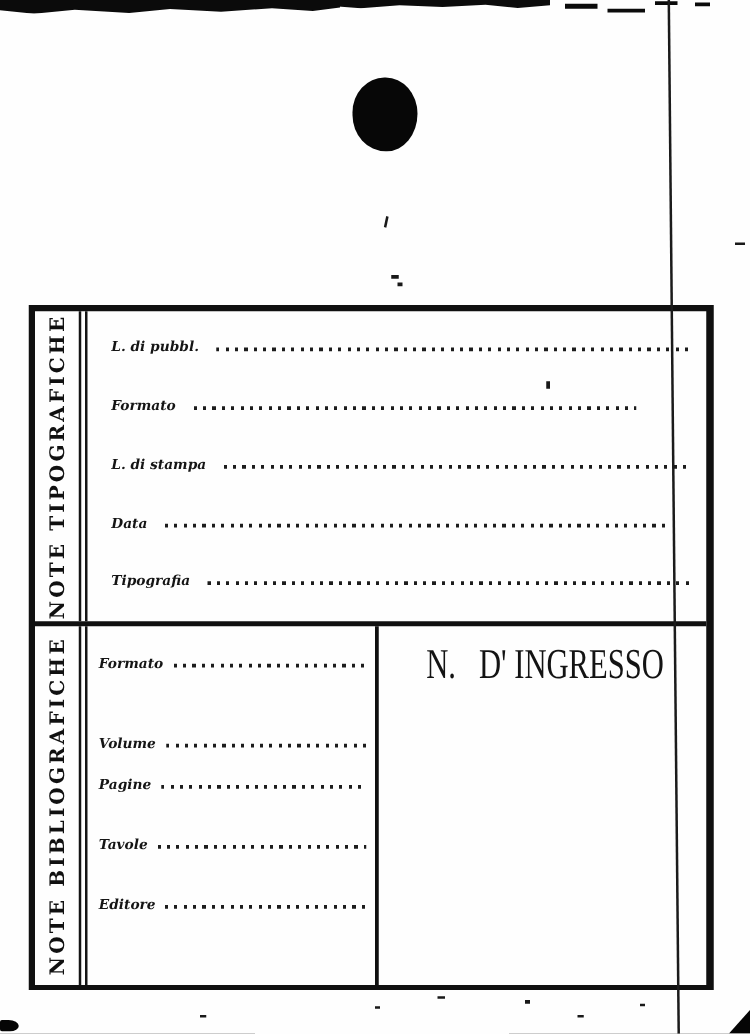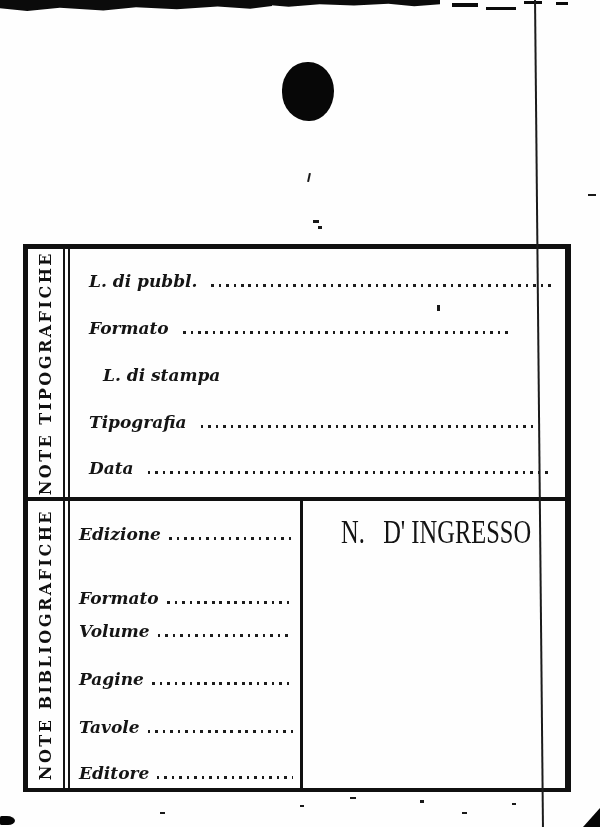--- a/index.html
+++ b/index.html
@@ -86,33 +86,33 @@
     flex:0 0 7px; width:7px;
     border-left:2px solid #141414; border-right:2px solid #141414;
   }
 
   .fields { position:relative; flex:1 1 auto; }
   .row {
     position:absolute; left:0; right:0; height:22px;
     display:flex; align-items:baseline;
   }
   .field-label {
-    font-style:italic; font-weight:bold; font-size:17px;
+    font-style:italic; font-weight:bold; font-size:11px;
     white-space:nowrap; color:#151515;
   }
   .leader {
     flex:1 1 auto; height:3px; margin-left:14px; margin-bottom:-2px;
     background:repeating-linear-gradient(90deg, #1c1c1c 0 2.5px, transparent 2.5px 7.5px);
   }
 
   
   .fields-top .row { left:19px; }
   .fields-top .row:nth-of-type(1) { top:22px; }  .fields-top .row:nth-of-type(1) .leader { margin-right:14px; }
   .fields-top .row:nth-of-type(2) { top:69px; }  .fields-top .row:nth-of-type(2) .leader { margin-right:56px; }
-  .fields-top .row:nth-of-type(3) { top:116px;flex-direction:column; } .fields-top .row:nth-of-type(3) .leader { margin-right:12px; }
+  .fields-top .row:nth-of-type(3) { top:116px; } .fields-top .row:nth-of-type(3) .leader { margin-right:12px; }
   .fields-top .row:nth-of-type(4) { top:163px; } .fields-top .row:nth-of-type(4) .leader { margin-right:31px; }
   .fields-top .row:nth-of-type(5) { top:209px; } .fields-top .row:nth-of-type(5) .leader { margin-right:13px; }
 
   
   .fields-bottom { flex:0 0 230px; }
   .fields-bottom .row { left:9px; }
   .fields-bottom .row .leader { margin-left:8px; margin-right:7px; }
   .fields-bottom .row:nth-of-type(1) { top:23px; }
   .fields-bottom .row:nth-of-type(2) { top:87px; }
   .fields-bottom .row:nth-of-type(3) { top:120px; }
@@ -170,43 +170,39 @@
         </div>
         <div class="row">
           <span class="field-label">Formato</span>
           <div class="leader"></div>
         </div>
         <div class="row">
           <span class="field-label">L. di stampa</span>
           <div class="leader"></div>
         </div>
         <div class="row">
+          <span class="field-label">Data</span>
+          <div class="leader"></div>
+        </div>
+        <div class="row">
           <span class="field-label">Tipografia</span>
-          <div class="leader"></div>
-        </div>
-        <div class="row">
-          <span class="field-label">Data</span>
           <div class="leader"></div>
         </div>
       </div>
     </div>
 
     <div class="hsep"></div>
 
     <div class="section section-bottom">
       <div class="side-col">
         <div class="side-label">NOTE BIBLIOGRAFICHE</div>
       </div>
       <div class="vline-double"></div>
       <div class="fields fields-bottom">
         <div class="row">
-          <span class="field-label">Edizione</span>
-          <div class="leader"></div>
-        </div>
-        <div class="row">
           <span class="field-label">Formato</span>
           <div class="leader"></div>
         </div>
         <div class="row">
           <span class="field-label">Volume</span>
           <div class="leader"></div>
         </div>
         <div class="row">
           <span class="field-label">Pagine</span>
           <div class="leader"></div>

